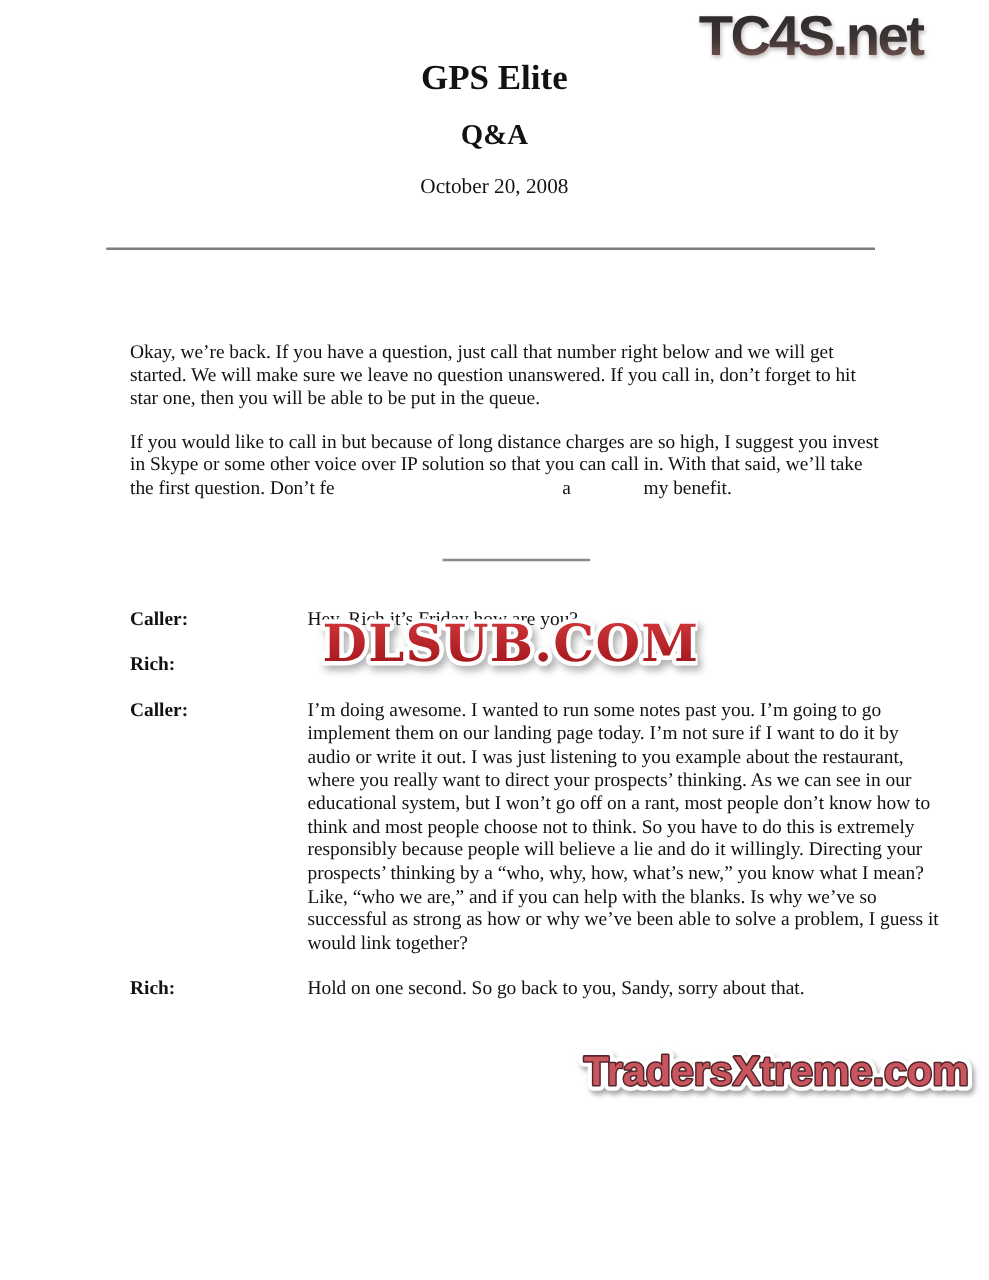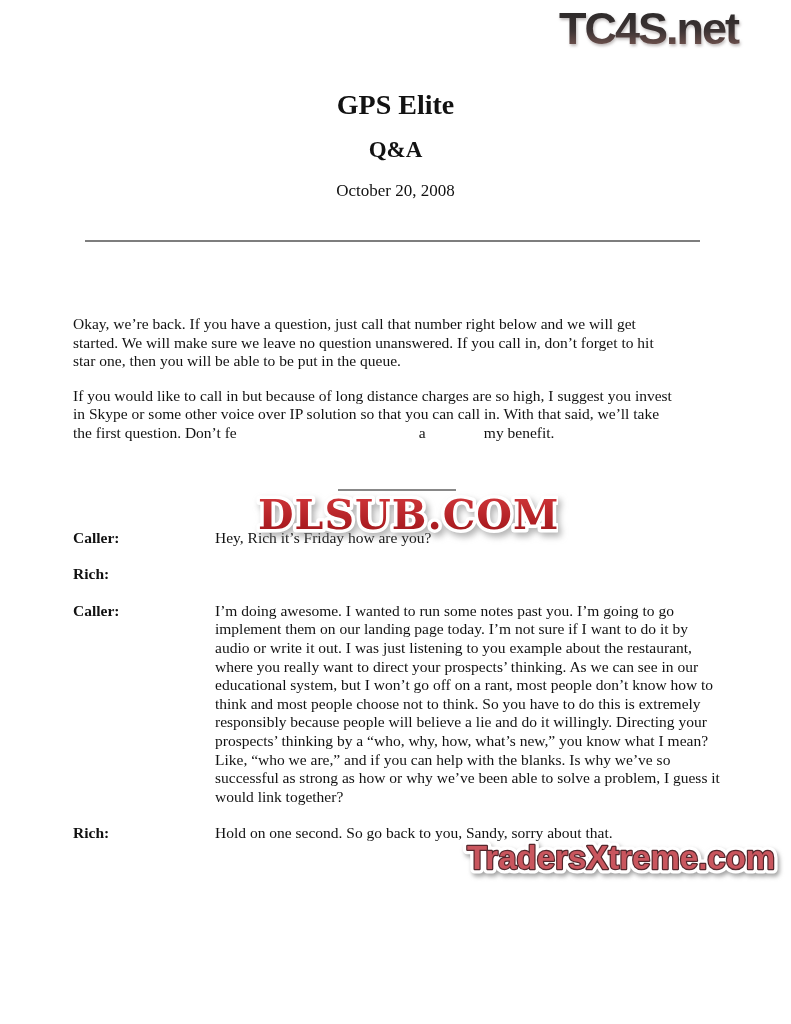--- a/index.html
+++ b/index.html
@@ -20,21 +20,21 @@
   
   .top-logo {
     position: absolute;
     top: 2px;
     right: 4px;
     filter: drop-shadow(1px 2px 1.5px rgba(70,55,55,0.35));
   }
 
   
   .doc-header {
-    padding-top: 88px;
+    padding-top: 46px;
     text-align: center;
   }
   .doc-title {
     margin: 0;
     font-size: 28px;
     line-height: 34px;
     font-weight: bold;
   }
   .doc-subtitle {
     margin: 14px 0 0 0;
@@ -57,21 +57,21 @@
   }
   .rule-small {
     border: none;
     border-top: 2px solid #888888;
     width: 118px;
     margin: 46px auto 0 auto;
   }
 
   
   .content {
-    padding: 0 70px 0 73px;
+    padding: 0 70px 0 104px;
   }
   .body-par {
     font-size: 15.5px;
     line-height: 18.6px;
     margin: 0 0 16px 0;
     white-space: pre;
   }
   .body-par.first {
     margin-top: 73px;
   }

